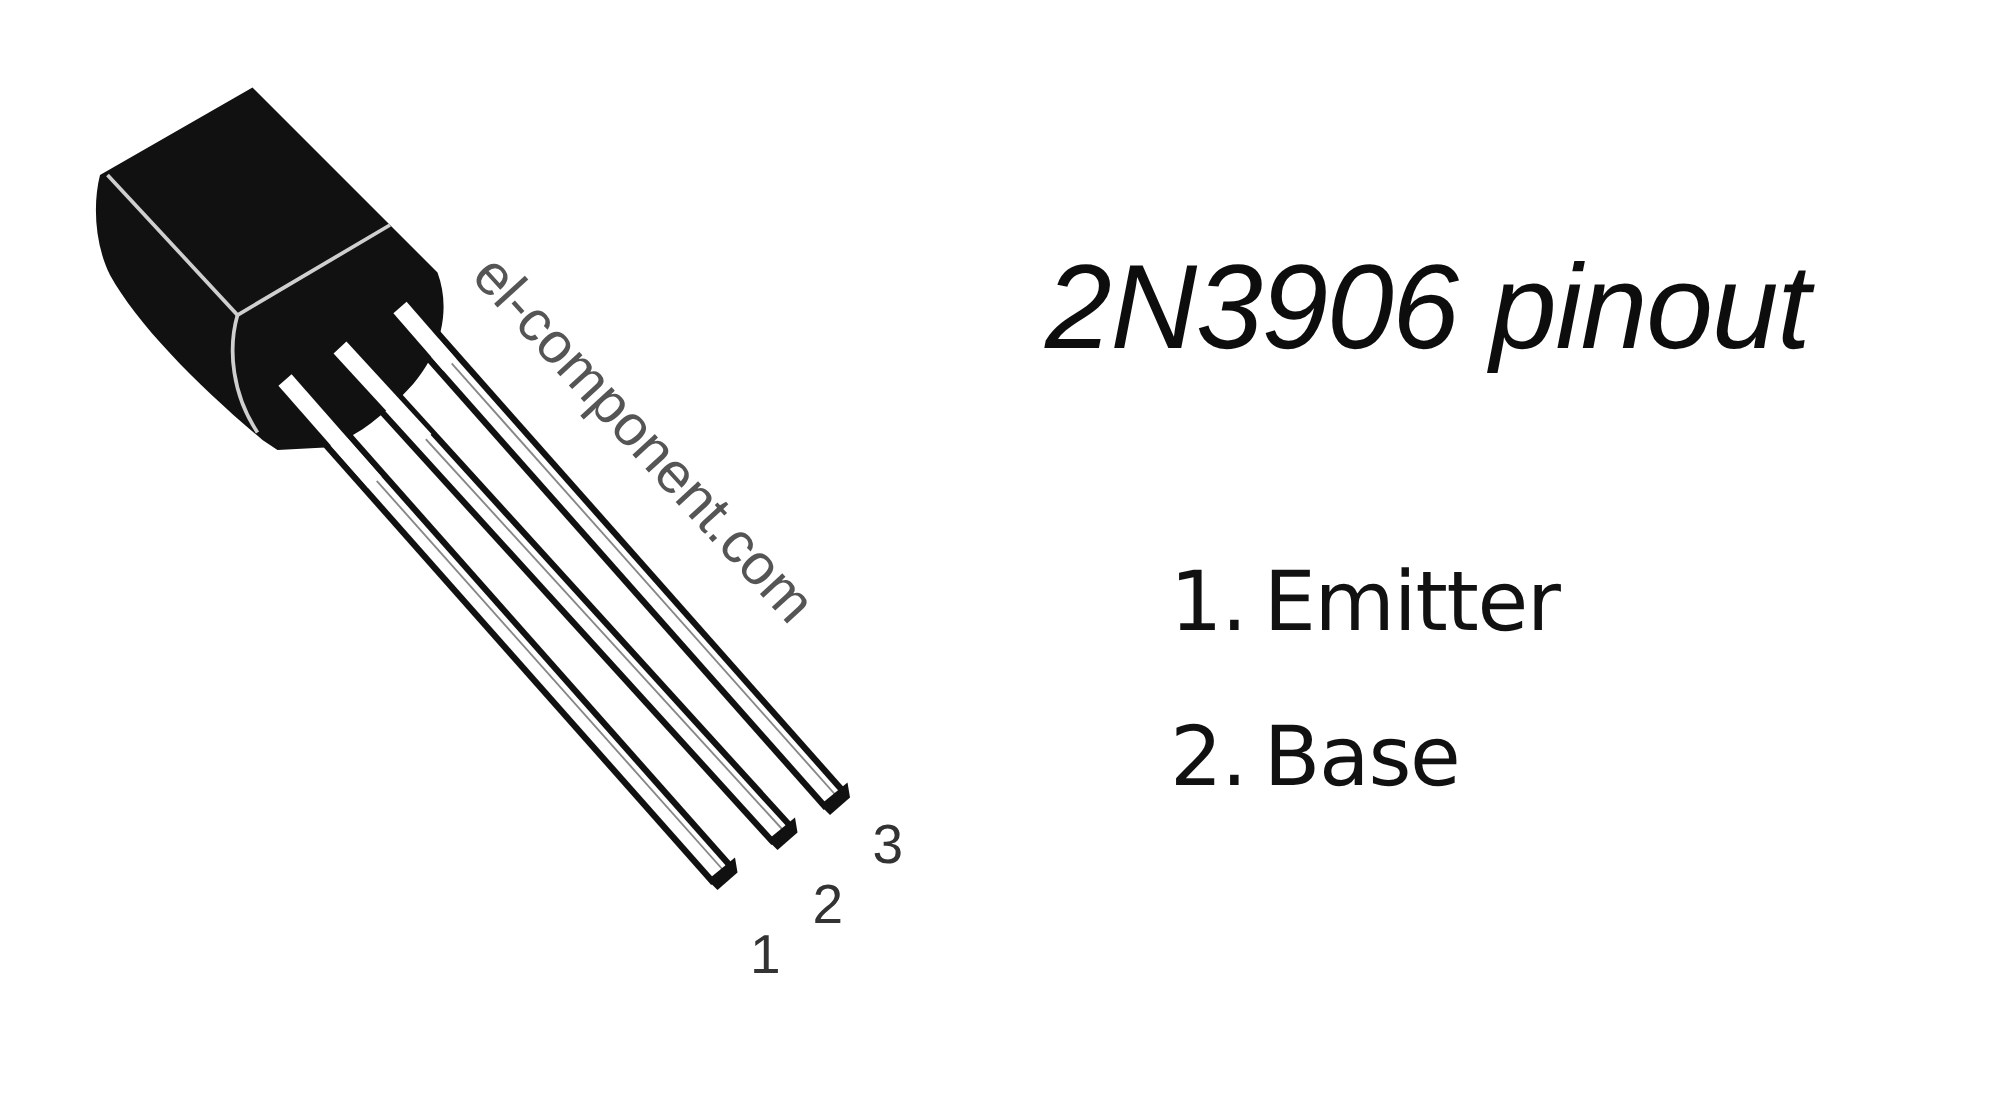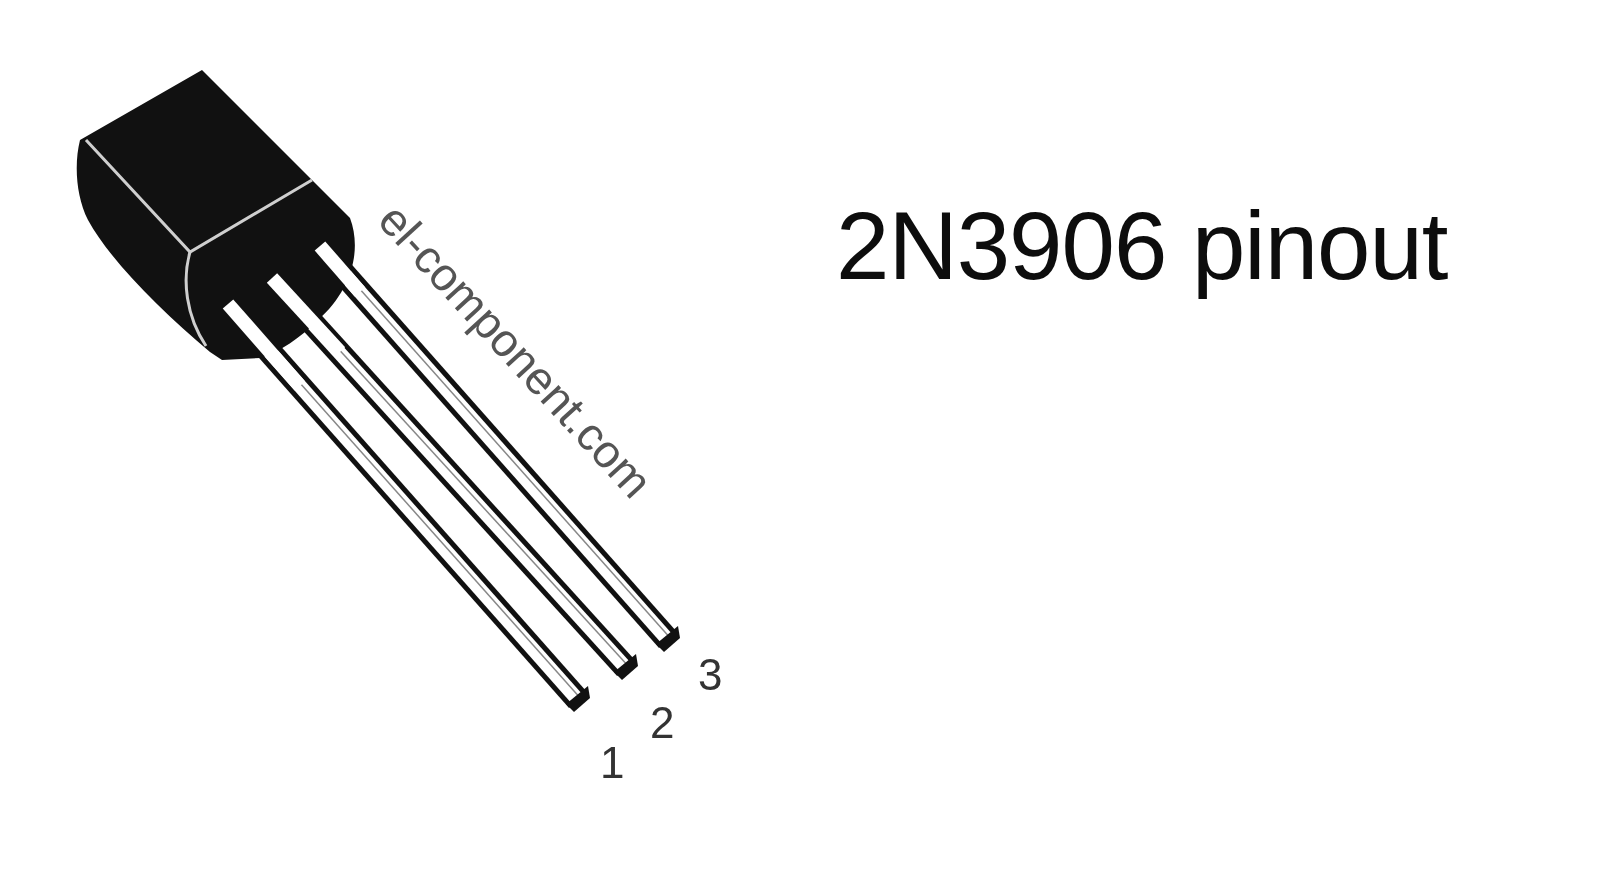--- a/index.html
+++ b/index.html
@@ -1,18 +1,18 @@
 <!DOCTYPE html>
 <html><head>
   <meta charset="utf-8">
   <style>
     html, body { margin: 0; padding: 0; background: #ffffff; }
     body { width: 1600px; height: 883px; position: relative; overflow: hidden; font-family: "Liberation Sans", "DejaVu Sans", sans-serif; color: #111; }
     .drawing { position: absolute; left: 0; top: 0; width: 820px; height: 883px; }
-    .title { position: absolute; left: 836px; top: 198px; font-size: 96px; line-height: 1; color: #0d0d0d; letter-spacing: -1px; white-space: nowrap; }
+    .title { position: absolute; left: 836px; top: 198px; font-size: 96px; line-height: 1; color: #0d0d0d; letter-spacing: -1px; white-space: nowrap; font-style: italic; }
     .pin-list { position: absolute; left: 936px; top: 420px; margin: 0; padding: 0; list-style: none; }
     .pin-item { font-family: "DejaVu Sans", sans-serif; font-size: 66px; line-height: 124px; height: 124px; color: #111; white-space: nowrap; letter-spacing: -1px; }
     .pin-item .num { margin-right: 14px; }
   </style>
 </head>
 <body>
 
 <svg class="drawing" viewBox="0 0 820 883" xmlns="http://www.w3.org/2000/svg">
 
   <g>
@@ -59,13 +59,19 @@
   <text x="0" y="0" fill="#555" font-family="Liberation Sans, sans-serif" font-size="46" transform="translate(376,222) rotate(47.5)" id="wm">el-component.com</text>
 
   <text x="600" y="778" fill="#333" font-family="Liberation Sans, sans-serif" font-size="44" id="pn1">1</text>
   <text x="650" y="738" fill="#333" font-family="Liberation Sans, sans-serif" font-size="44" id="pn2">2</text>
   <text x="698" y="690" fill="#333" font-family="Liberation Sans, sans-serif" font-size="44" id="pn3">3</text>
 </svg>
 
 <div class="title">2N3906 pinout</div>
 
 <ul class="pin-list">
+  <li class="pin-item">
+    <span class="num">1.</span><span>Emitter</span>
+  </li>
+  <li class="pin-item">
+    <span class="num">2.</span><span>Base</span>
+  </li>
 </ul>
 
 </body></html>

